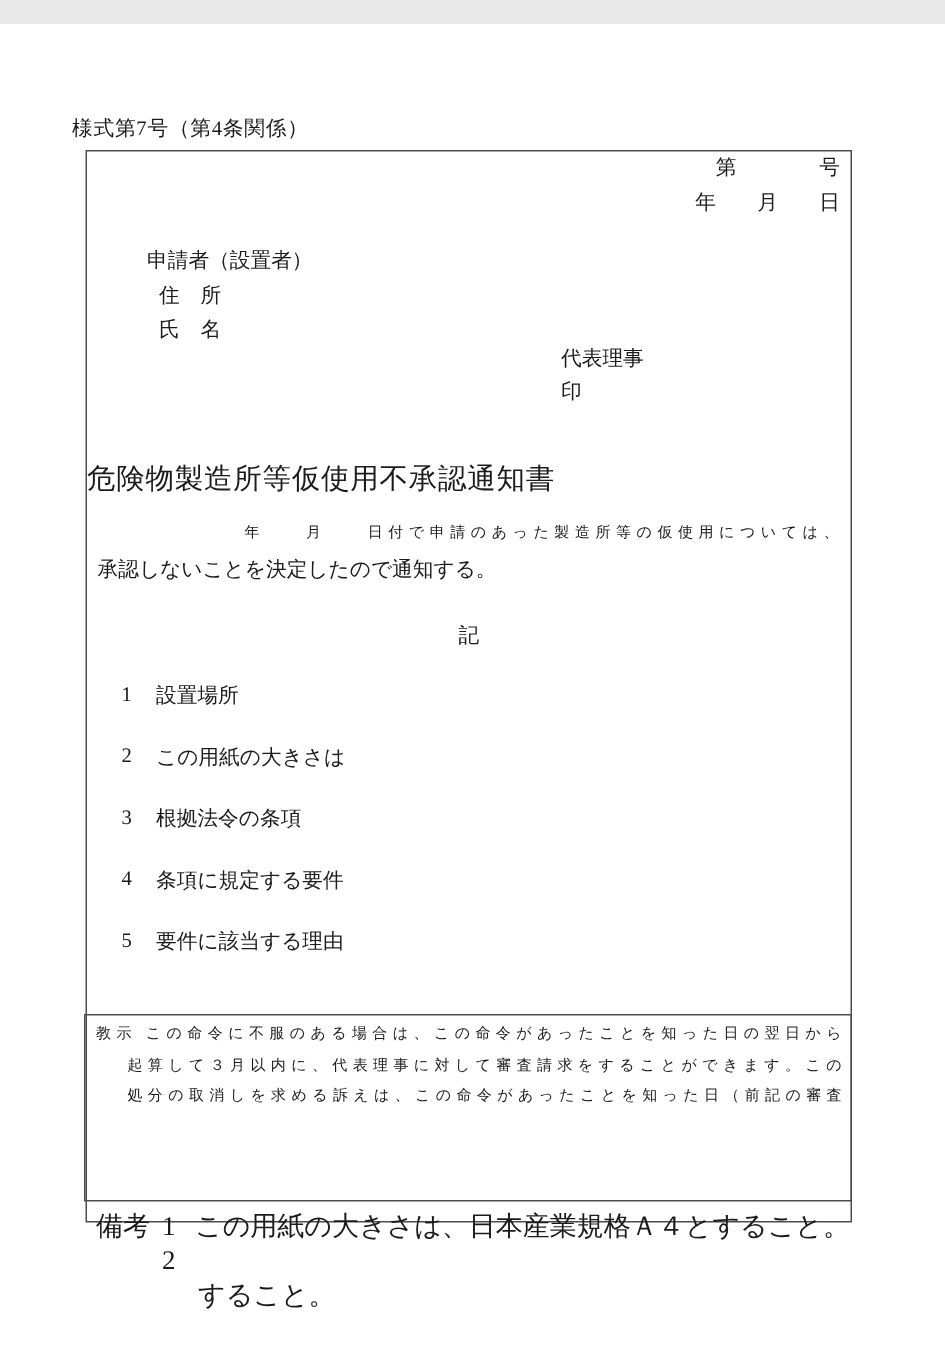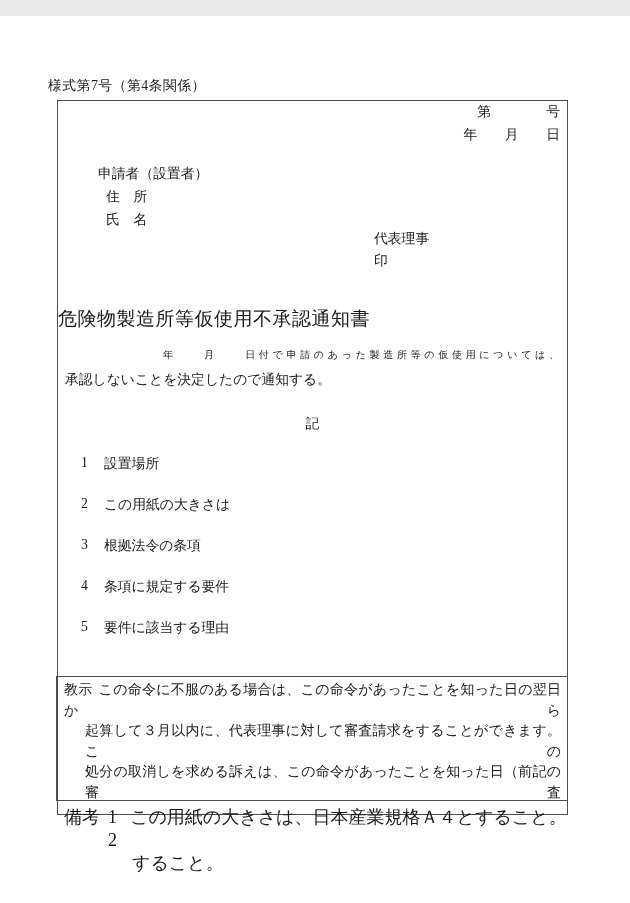--- a/index.html
+++ b/index.html
@@ -39,21 +39,21 @@
   .item-no{width:23px;flex:0 0 23px;}
 
   
   .kyoji-box{
     left:56px;top:660px;width:512px;height:125px;
     border:1px solid #4d4d4d;
     box-sizing:border-box;
     padding-top:3px;
     overflow:hidden;
   }
-  .ky-line{line-height:20.5px;padding-left:28px;padding-right:6px;font-size:14px;}
+  .ky-line{line-height:20.5px;padding-left:28px;padding-right:6px;font-size:10px;}
   .ky-first{padding-left:7px;}
   .ky-label{margin-right:6px;}
   .just{text-align:justify;text-align-last:justify;}
 
   
   .bikou{left:64px;top:790px;right:20px;font-size:18px;line-height:23px;}
   .bk-line{display:flex;white-space:nowrap;}
   .bk-label{width:44px;flex:0 0 44px;}
   .bk-no{width:22px;flex:0 0 22px;}
   .bk-indent{padding-left:44px;}

